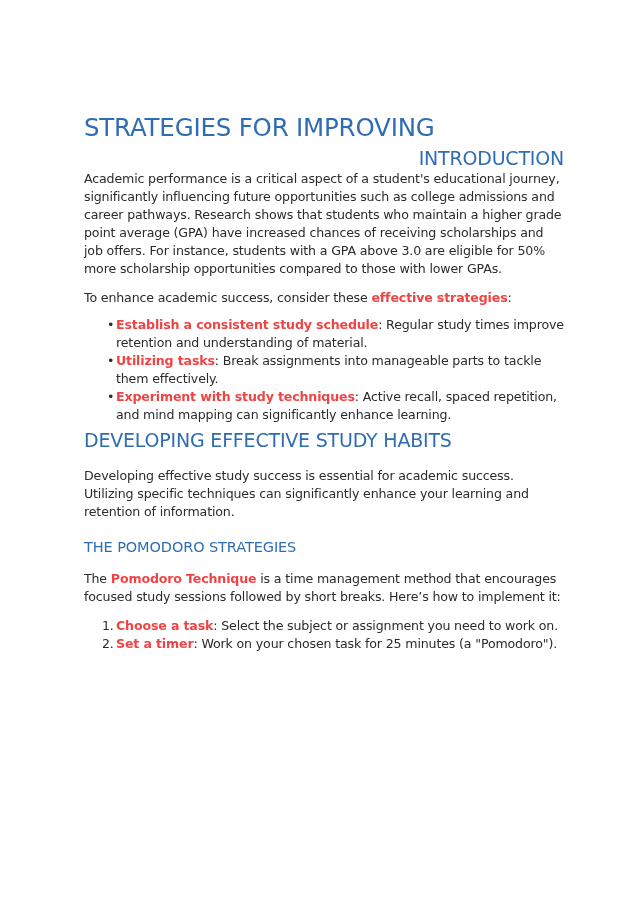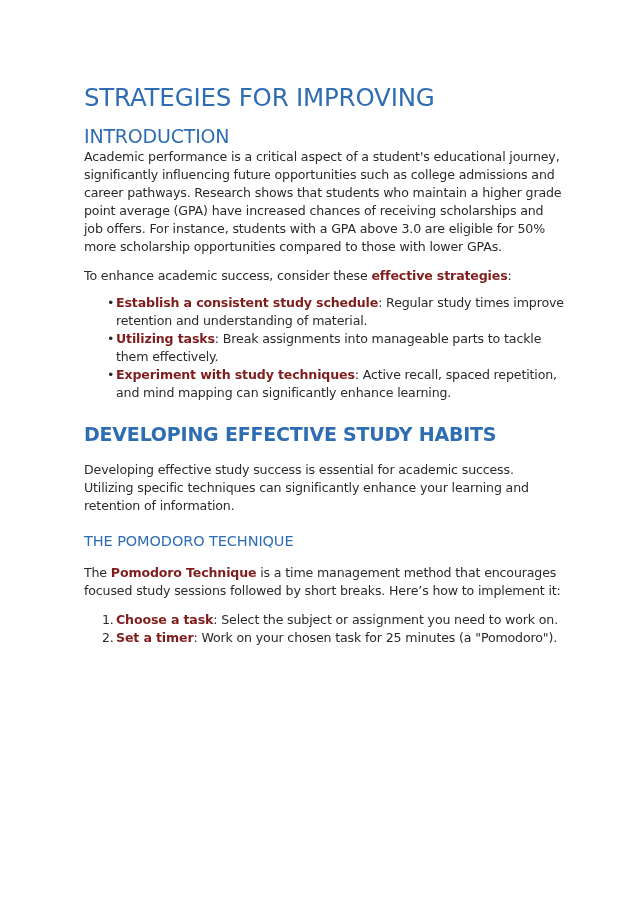--- a/index.html
+++ b/index.html
@@ -11,21 +11,21 @@
       width: 640px;
       height: 905px;
       overflow: hidden;
       position: relative;
       font-family: "DejaVu Sans", sans-serif;
       color: #2b2b2b;
     }
     .page {
       position: absolute;
       left: 84px;
-      top: 80px;
+      top: 110px;
       width: 480px;
     }
     h1 {
       margin: 0;
       font-weight: normal;
       color: #2f6db3;
       font-size: 24.5px;
       line-height: 36px;
       letter-spacing: -0.2px;
     }
@@ -46,21 +46,21 @@
       letter-spacing: -0.1px;
     }
     p {
       margin: 0;
       font-size: 12.6px;
       line-height: 18px;
       letter-spacing: -0.15px;
     }
     .strong {
       font-weight: 600;
-      color: #7f1d1d;
+      color: #ef4444;
     }
     ul, ol {
       margin: 0;
       padding: 0;
       list-style: none;
     }
     li {
       font-size: 12.6px;
       line-height: 18px;
       letter-spacing: -0.15px;
@@ -75,26 +75,26 @@
       top: 0;
     }
     ol li {
       padding-left: 32px;
     }
     ol li .num {
       position: absolute;
       left: 18px;
       top: 0;
     }
-    .mt-h2-intro { margin-top: 8px; }
+    .mt-h2-intro { margin-top: 0; text-align: right; }
     .mt-p1 { }
     .mt-p2 { margin-top: 11px; }
     .mt-ul { margin-top: 9px; }
     .mt-p3 { margin-top: 10px; }
-    .mt-h2-dev { margin-top: 20px; font-weight: bold; }
+    .mt-h2-dev { margin-top: 4px; }
     .mt-p4 { margin-top: 15px; }
     .mt-h3 { margin-top: 16px; }
     .mt-p5 { margin-top: 13px; }
     .mt-ol { margin-top: 11px; }
   </style>
 </head>
 <body>
 
 <div class="page">
 
@@ -118,21 +118,21 @@
     <li>
       <span class="bullet">•</span><span class="strong">Experiment with study techniques</span><span>: Active recall, spaced repetition, and mind mapping can significantly enhance learning.</span>
     </li>
   </ul>
 
 
   <h2 class="mt-h2-dev">DEVELOPING EFFECTIVE STUDY HABITS</h2>
 
   <p class="mt-p4">Developing effective study success is essential for academic success. Utilizing specific techniques can significantly enhance your learning and retention of information.</p>
 
-  <h3 class="mt-h3">THE POMODORO TECHNIQUE</h3>
+  <h3 class="mt-h3">THE POMODORO STRATEGIES</h3>
 
   <p class="mt-p5"><span>The </span><span class="strong">Pomodoro Technique</span><span> is a time management method that encourages focused study sessions followed by short breaks. Here’s how to implement it:</span></p>
 
   <ol class="mt-ol">
     <li>
       <span class="num">1.</span><span class="strong">Choose a task</span><span>: Select the subject or assignment you need to work on.</span>
     </li>
     <li>
       <span class="num">2.</span><span class="strong">Set a timer</span><span>: Work on your chosen task for 25 minutes (a "Pomodoro").</span>
     </li>

